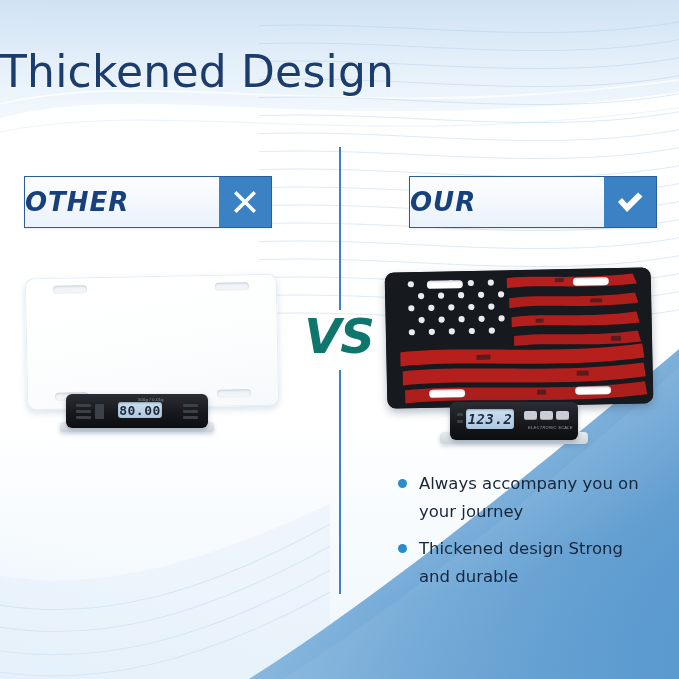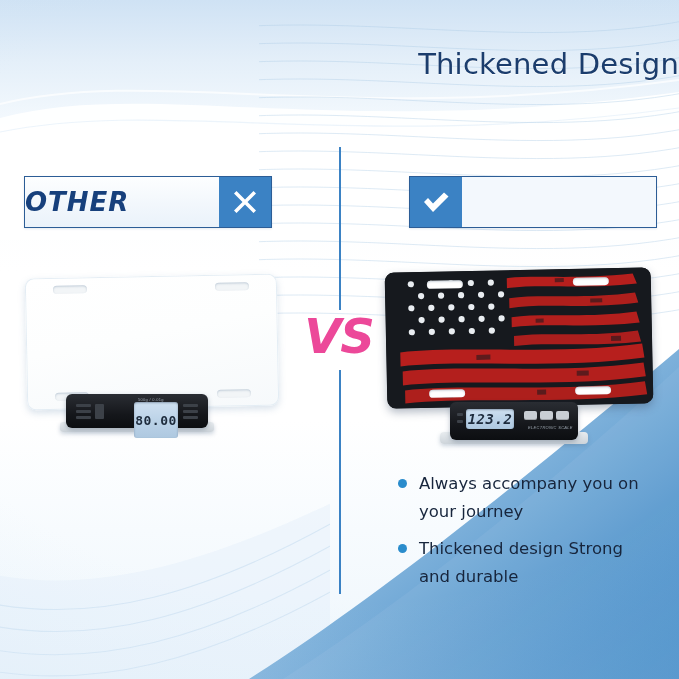--- a/index.html
+++ b/index.html
@@ -14,32 +14,32 @@
   .bg-base{position:absolute;inset:0;
     background:linear-gradient(180deg,#cfe2f4 0%,#e4eff9 9%,#f2f8fd 17%,#fbfdfe 26%,#ffffff 40%,#ffffff 62%,#f7fbfe 78%,#eef6fc 100%);}
   .bg-topwave{position:absolute;left:0;top:0;width:679px;height:240px;}
   .bg-lines{position:absolute;right:0;top:0;width:420px;height:330px;opacity:.55;}
   .bg-blcurves{position:absolute;left:0;bottom:0;width:330px;height:230px;opacity:.85;}
   .bg-brblue{position:absolute;right:0;bottom:0;width:430px;height:330px;}
   .bg-vign{position:absolute;inset:0;
     background:radial-gradient(120% 85% at 50% 42%,rgba(255,255,255,0) 55%,rgba(214,232,246,.40) 100%);}
 
   
-  .title{position:absolute;left:0;right:0;top:50px;text-align:right;
-    font-size:29px;line-height:1;color:#1b3d6d;letter-spacing:.2px;
+  .title{position:absolute;left:0;right:0;top:50px;text-align:left;
+    font-size:44px;line-height:1;color:#1b3d6d;letter-spacing:.2px;
     font-family:"DejaVu Sans","Liberation Sans",sans-serif;font-weight:400;
     text-shadow:0 1px 0 rgba(255,255,255,.75);}
 
   
   .divider{position:absolute;left:339px;width:2px;background:#3b82c4;}
   .divider.top{top:147px;height:163px;}
   .divider.bot{top:370px;height:224px;}
   .vs{position:absolute;left:300px;top:306px;width:78px;height:60px;
     font-family:"DejaVu Sans","Liberation Sans",sans-serif;
-    font-size:48px;font-weight:700;font-style:italic;color:#ec4899;
+    font-size:48px;font-weight:700;font-style:italic;color:#0f766e;
     text-align:center;line-height:60px;letter-spacing:-1px;
     text-shadow:1px 1px 0 rgba(255,255,255,.55);}
 
   
   .badge{position:absolute;height:52px;display:flex;align-items:stretch;
     border:1px solid #2c5d96;background:#f3f8fd;box-sizing:border-box;
     box-shadow:0 1px 2px rgba(40,80,130,.12);}
   .badge .lbl{flex:1;display:flex;align-items:center;
     background:linear-gradient(180deg,#fdfeff 0%,#f2f7fc 55%,#eaf2fa 100%);}
   .badge .lbl span{font-family:"DejaVu Sans","Liberation Sans",sans-serif;
@@ -163,20 +163,23 @@
       <span>OTHER</span>
     </div>
     <div class="mark">
       <svg width="30" height="30" viewBox="0 0 30 30">
         <path d="M6.5,4 L15,12.5 L23.5,4 L26,6.5 L17.5,15 L26,23.5 L23.5,26 L15,17.5 L6.5,26 L4,23.5 L12.5,15 L4,6.5 Z" fill="#ffffff"></path>
       </svg>
     </div>
   </div>
 
   <div class="badge right">
+    <div class="lbl">
+      <span>OUR</span>
+    </div>
     <div class="mark">
       <svg width="32" height="32" viewBox="0 0 32 32">
         <path d="M4,16 L8,12 L13,17.5 L24,6.5 L28.5,10.5 L13,26 Z" fill="#ffffff"></path>
       </svg>
     </div>
   </div>
 
   <div class="prodwrap left">
     <div class="plate white">
       <div class="slot" style="left:28px;top:8px;width:34px;"></div>
@@ -189,21 +192,21 @@
       <div class="tray" style="left:-6px;top:28px;width:154px;height:10px;"></div>
       <div class="body"></div>
       <div class="vent" style="left:10px;top:10px;width:15px;height:3px;"></div>
       <div class="vent" style="left:10px;top:16px;width:15px;height:3px;"></div>
       <div class="vent" style="left:10px;top:22px;width:15px;height:3px;"></div>
       <div class="vent" style="left:29px;top:10px;width:9px;height:15px;"></div>
       <div class="vent" style="right:10px;top:10px;width:15px;height:3px;"></div>
       <div class="vent" style="right:10px;top:16px;width:15px;height:3px;"></div>
       <div class="vent" style="right:10px;top:22px;width:15px;height:3px;"></div>
       <div class="brandtxt" style="left:72px;top:3px;">500g / 0.01g</div>
-      <div class="lcd" style="left:68px;top:8px;width:44px;height:36px;">
+      <div class="lcd" style="left:52px;top:8px;width:44px;height:16px;">
         <span style="font-size:13px;">80.00</span>
       </div>
     </div>
   </div>
 
   <div class="prodwrap right">
     <div class="plate flag">
       <svg width="266" height="136" viewBox="0 0 266 136" preserveAspectRatio="none">
         <rect x="0" y="0" width="266" height="136" fill="#16191e"></rect>
 

